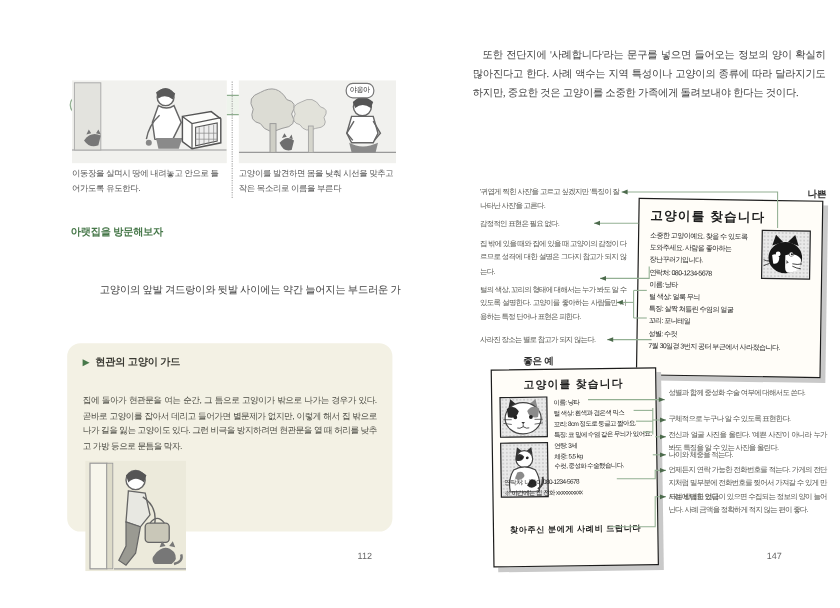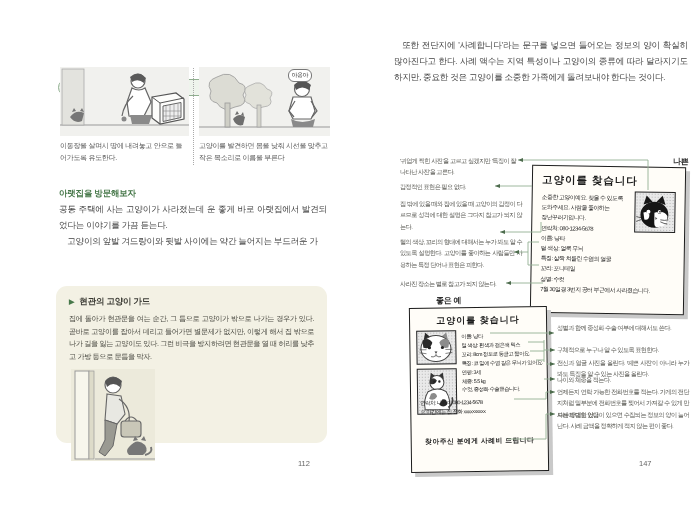--- a/index.html
+++ b/index.html
@@ -22,21 +22,21 @@
 
   .sec-heading { font-size:8.5px; font-weight:bold; color:#47784a; letter-spacing:-0.2px; }
   .serif-p { font-family:"Liberation Serif","DejaVu Serif",serif; font-size:8.6px;
              line-height:16.2px; color:#3f3f3f; letter-spacing:-0.2px; text-align:justify; }
   .indent { text-indent:0.95em; }
 
   
   .tipbox { background:#f3f1e4; border-radius:11px; padding:10px 13px 8px 13px; }
   .tipbox-title { font-size:8.5px; font-weight:bold; color:#3a3a33; letter-spacing:-0.2px; }
   .tipbox-title .tri { color:#47784a; font-size:7px; margin-right:3px; }
-  .tipbox-p { font-size:7.2px; line-height:12.6px; color:#4a4a42; letter-spacing:-0.4px; text-align:justify; margin-top:5px; }
+  .tipbox-p { font-size:7.2px; line-height:12.6px; color:#4a4a42; letter-spacing:-0.4px; text-align:justify; margin-top:20px; }
   .tip-illus { float:left; width:84px; height:92px; margin:2px 8px 0 2px; }
 
   .pagenum { font-size:7.5px; color:#666; }
 
   
   .flyer { background:#fffdf8; border:1.6px solid #1c1c1c;
            box-shadow:4px 4px 0 #c9c9c9; }
   .flyer-title-hand { font-weight:bold; color:#1d1d1d; letter-spacing:1px; }
   .photo { border:1.6px solid #222; background-color:#e9e9e9;
            background-image:radial-gradient(#b5b5b5 24%, transparent 26%);
@@ -109,22 +109,21 @@
     <div class="bubble" style="right:18px;top:2px;">
       <span>야옹아</span>
     </div>
   </div>
 
   <div class="abs caption" style="left:60px;top:140px;width:128px;">이동장을 살며시 땅에 내려놓고 안으로 들어가도록 유도한다.</div>
   <div class="abs caption" style="left:199px;top:140px;width:132px;">고양이를 발견하면 몸을 낮춰 시선을 맞추고 작은 목소리로 이름을 부른다</div>
 
   <div class="abs sec-heading" style="left:59px;top:188px;">아랫집을 방문해보자</div>
 
-  <div class="abs serif-p" style="left:59px;top:201px;width:268px;">공동 주택에 사는 고양이가 사라졌는데 운 좋게 바로 아랫집에서 발견되었다는 이야기를 가끔 듣는다.</div>
-  <div class="abs serif-p indent" style="left:59px;top:233px;width:268px;">고양이의 앞발 겨드랑이와 뒷발 사이에는 약간 늘어지는 부드러운 가</div>
+  <div class="abs serif-p indent" style="left:75px;top:233px;width:268px;">고양이의 앞발 겨드랑이와 뒷발 사이에는 약간 늘어지는 부드러운 가</div>
 
   <div class="abs tipbox" style="left:56px;top:286px;width:271px;height:157px;">
     <div class="tipbox-title">
       <span class="tri">▶</span>
       <span>현관의 고양이 가드</span>
     </div>
     <div class="tipbox-p">집에 돌아가 현관문을 여는 순간, 그 틈으로 고양이가 밖으로 나가는 경우가 있다. 곧바로 고양이를 잡아서 데리고 들어가면 별문제가 없지만, 이렇게 해서 집 밖으로 나가 길을 잃는 고양이도 있다. 그런 비극을 방지하려면 현관문을 열 때 허리를 낮추고 가방 등으로 문틈을 막자.</div>
     <div class="tipbox-p" style="margin-top:4px;">
       <span class="tip-illus">
         <svg class="sketch" width="84" height="92" viewBox="0 0 84 92">

